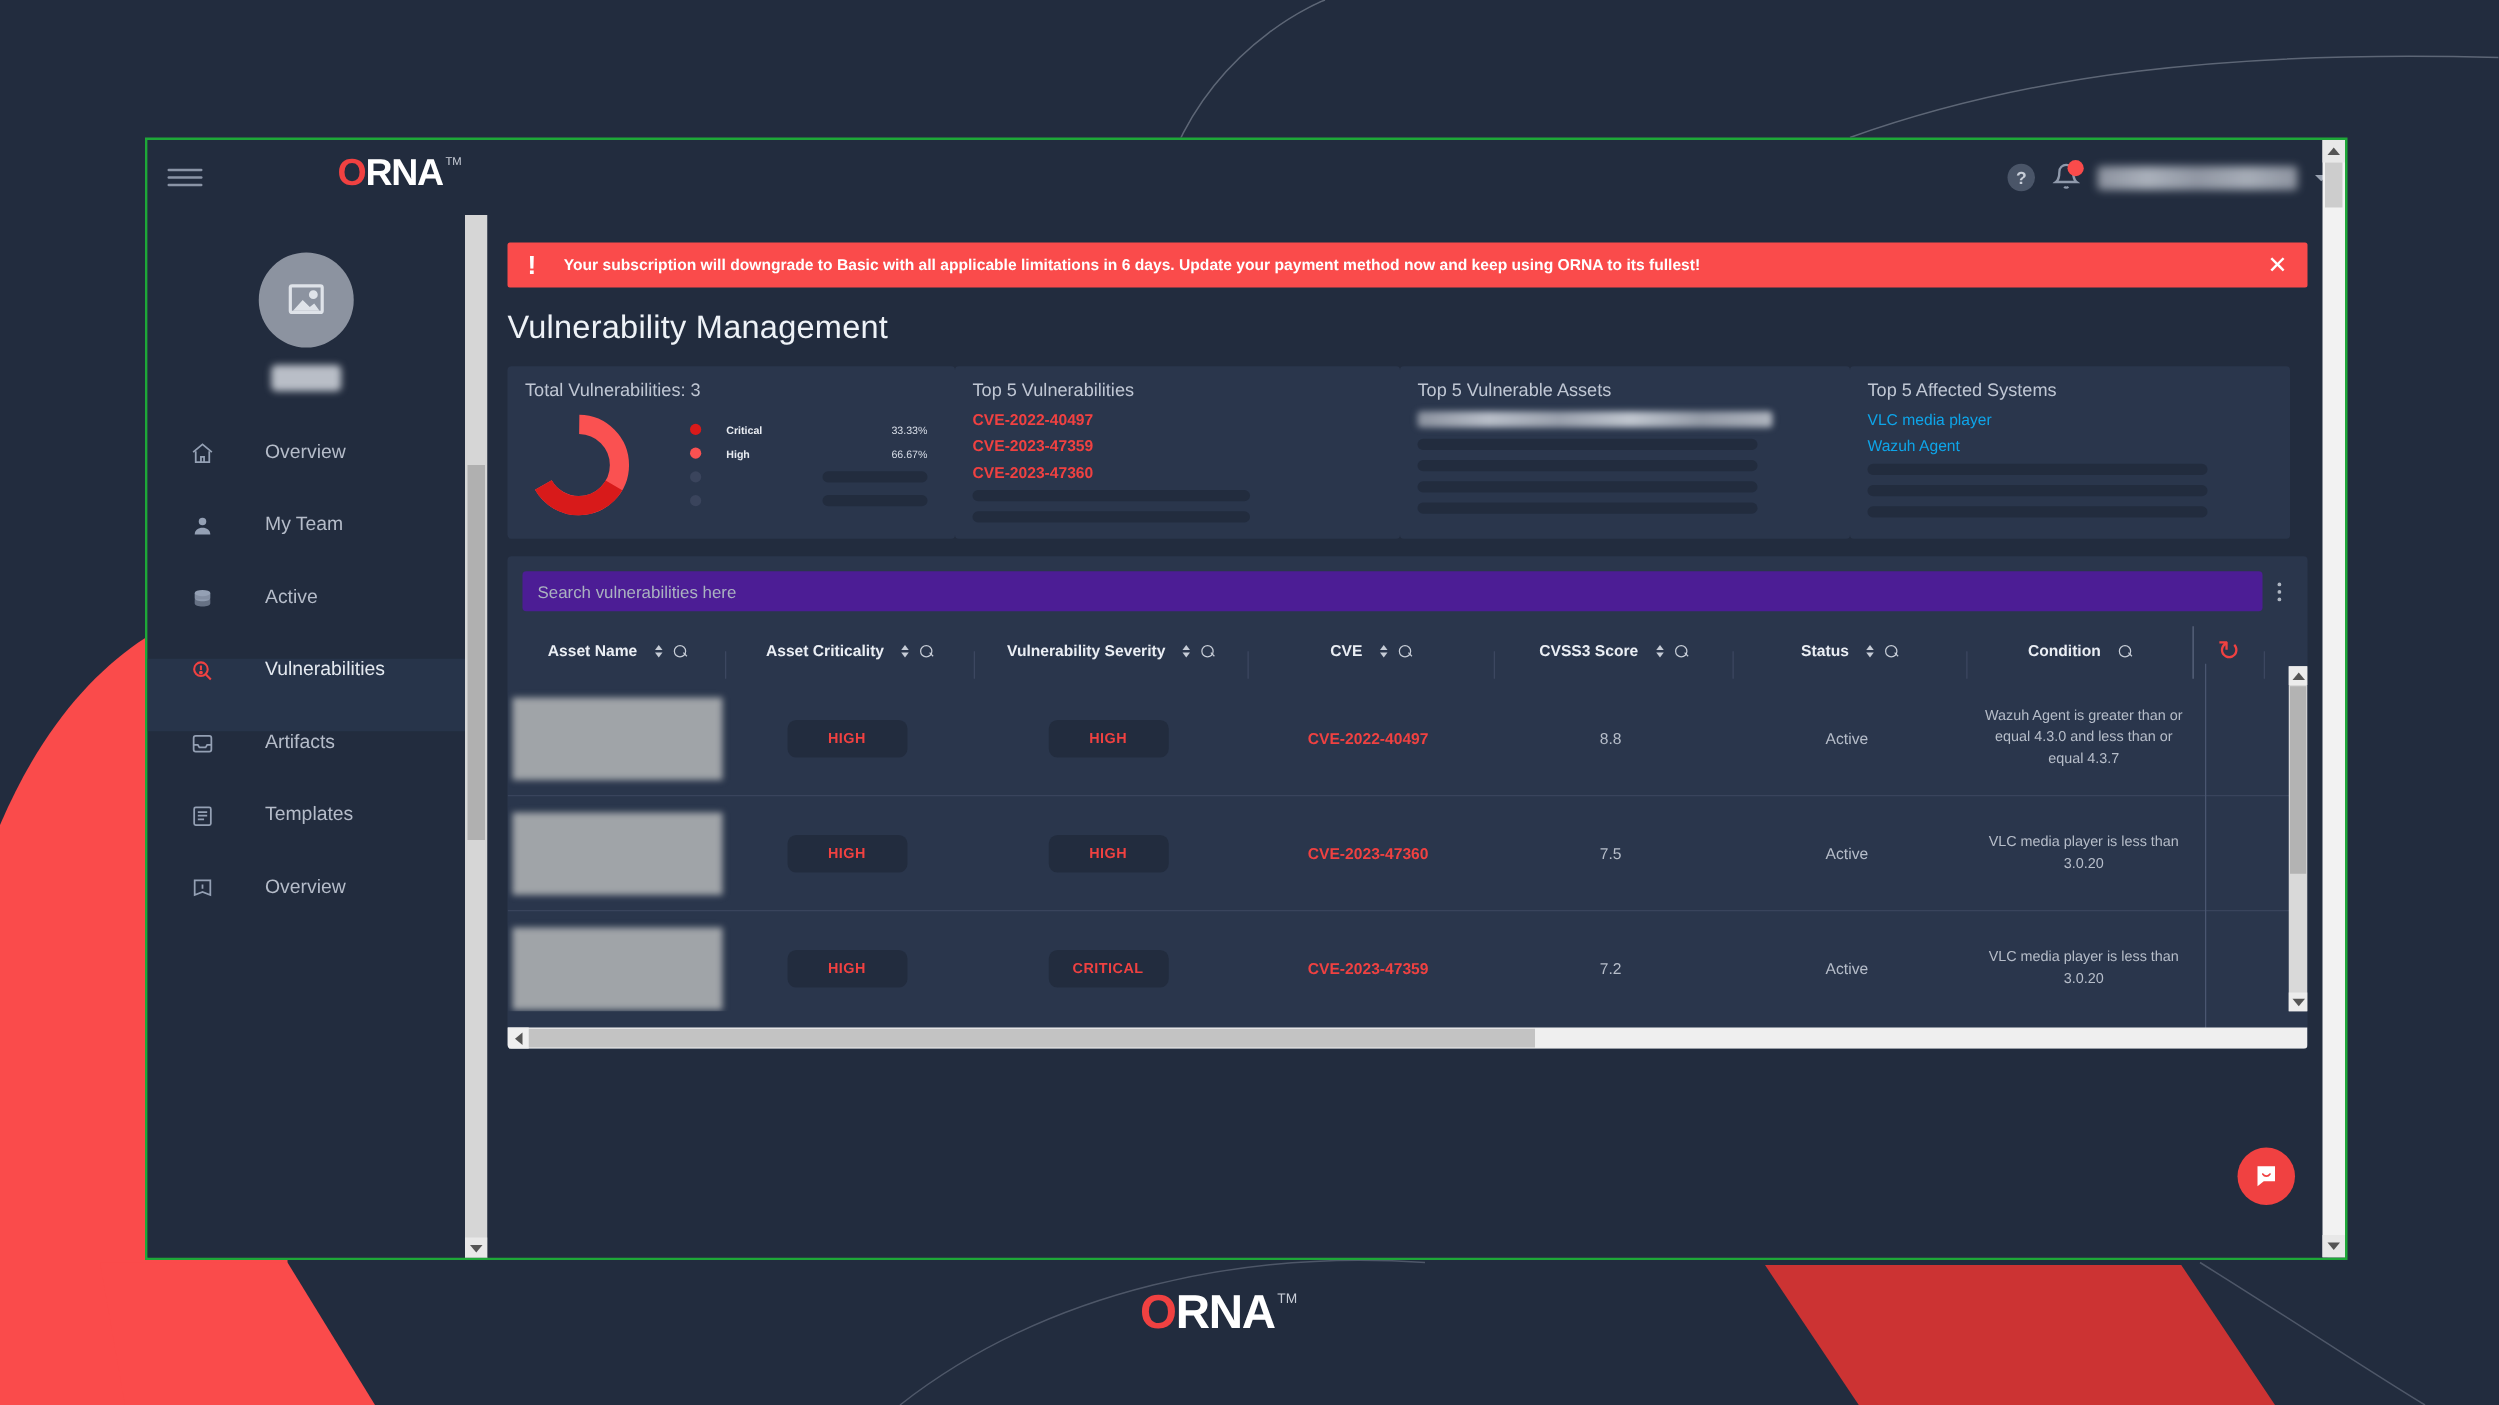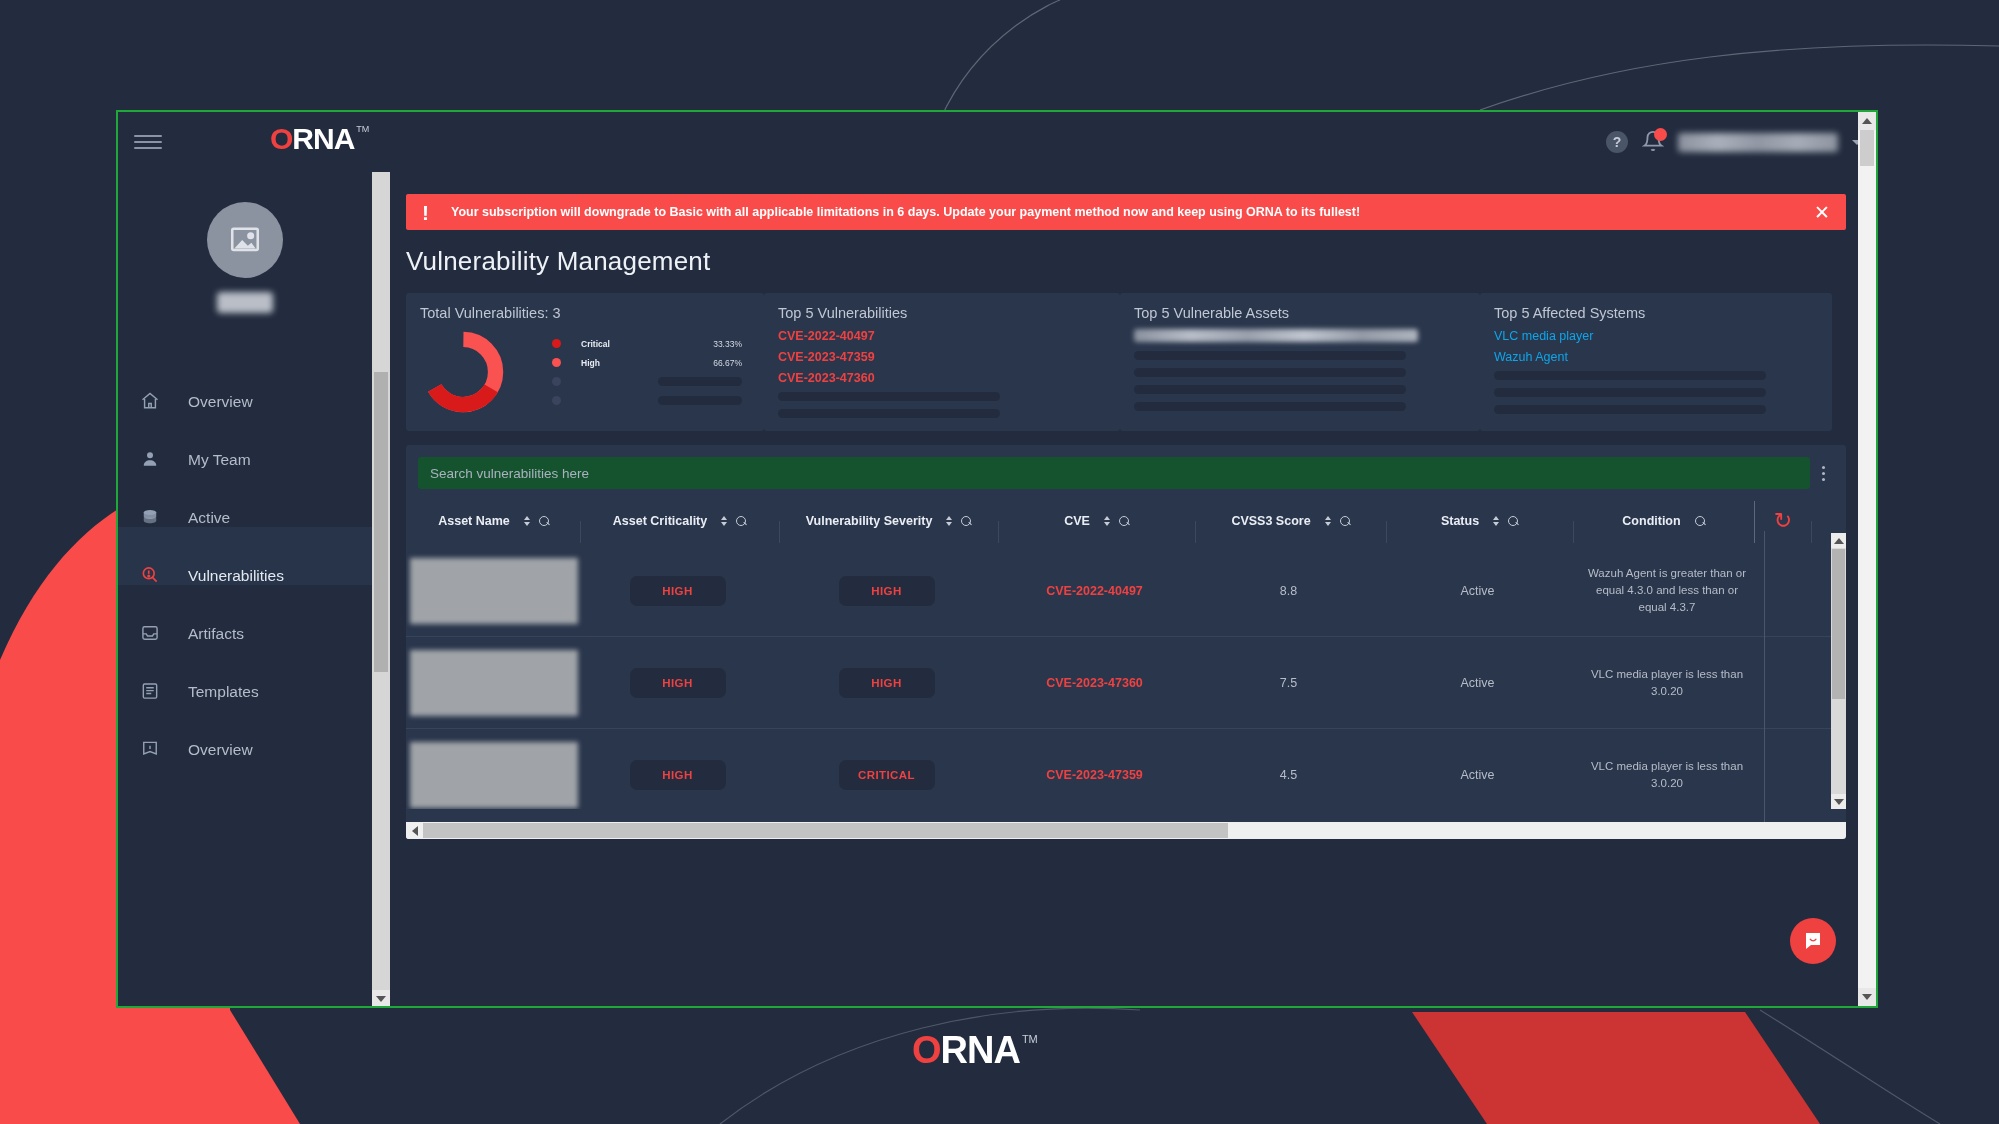--- a/index.html
+++ b/index.html
@@ -56,22 +56,22 @@
     background: #222c3e;
   }
   .avatar-block { padding-top: 30px; display: flex; flex-direction: column; align-items: center; }
   .avatar {
     width: 76px; height: 76px; border-radius: 50%; background: #8c93a0;
     display: flex; align-items: center; justify-content: center;
   }
   .avatar-name { margin-top: 14px; width: 56px; height: 21px; border-radius: 4px; background: #b9bec7; filter: blur(3px); }
   .nav { margin-top: 40px; }
   .nav-item {
-    display: flex; align-items: flex-end; height: 58px; padding-left: 22px;
-    color: #b5bcc9; font-size: 15.5px; cursor: pointer;
+    display: flex; align-items: flex-start; height: 58px; padding-left: 34px;
+    color: #b5bcc9; font-size: 15.5px; cursor: pointer; gap: 12px;
   }
   .nav-item .nav-icon { width: 34px; display: flex; align-items: center; color: #94a0b4; }
   .nav-item .nav-label { margin-left: 14px; }
   .nav-item.active { background: #27344a; color: #e4e9f0; }
   .nav-item.active .nav-icon { color: #f04141; }
 
   
   .side-scroll {
     position: absolute; left: 254px; top: 60px; width: 18px; height: 836px;
     background: #d6d6d6;
@@ -119,21 +119,21 @@
   .asset-blur {
     height: 13px; border-radius: 3px; margin-bottom: 9px;
     background: linear-gradient(90deg,#8a919e,#b8bec8,#9aa1ad,#c0c6cf,#949ba7,#aeb4be);
     filter: blur(2.6px);
   }
 
   
   .panel { margin: 14px 16px 0 16px; background: #2a364c; border-radius: 3px; height: 394px; position: relative; overflow: hidden; }
   .search-row { display: flex; align-items: center; padding: 12px 10px 10px 12px; }
   .search-input {
-    flex: 1; height: 32px; background: #14532d; border: none; border-radius: 3px;
+    flex: 1; height: 32px; background: #4c1d95; border: none; border-radius: 3px;
     color: #c5ccd8; font-size: 13.5px; padding: 0 12px; font-family: "Liberation Sans", sans-serif;
   }
   .search-input::placeholder { color: #aab2c0; }
   .kebab { width: 26px; display: flex; flex-direction: column; align-items: center; gap: 3px; cursor: pointer; }
   .kebab i { width: 3px; height: 3px; background: #aeb6c2; border-radius: 50%; display: block; }
 
   .thead { display: flex; align-items: flex-end; height: 44px; padding-left: 2px; position: relative; }
   .th { display: flex; align-items: center; justify-content: center; position: relative; height: 44px; }
   .th-label { color: #eaeef4; font-size: 12.5px; font-weight: bold; }
   .th-tools { display: flex; align-items: center; gap: 9px; margin-left: 14px; }
@@ -539,21 +539,21 @@
             <div class="cell" style="width:199px">
                 <span class="pill">HIGH</span>
               </div>
             <div class="cell" style="width:219px">
                 <span class="pill">CRITICAL</span>
               </div>
             <div class="cell" style="width:197px">
                 <span class="cve-cell">CVE-2023-47359</span>
               </div>
             <div class="cell" style="width:191px">
-                <span class="score-cell">4.5</span>
+                <span class="score-cell">7.2</span>
               </div>
             <div class="cell" style="width:187px">
                 <span class="status-cell">Active</span>
               </div>
             <div class="cell" style="width:192px">
                 <span class="cond-cell">VLC media player is less than 3.0.20</span>
               </div>
           </div>
         </div>
 

